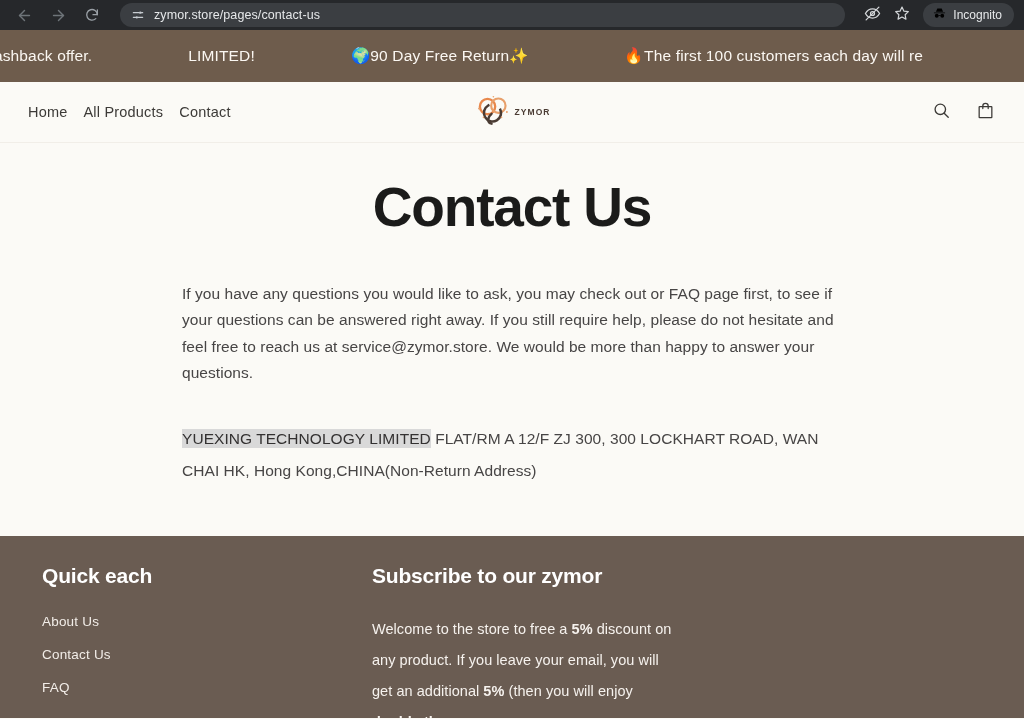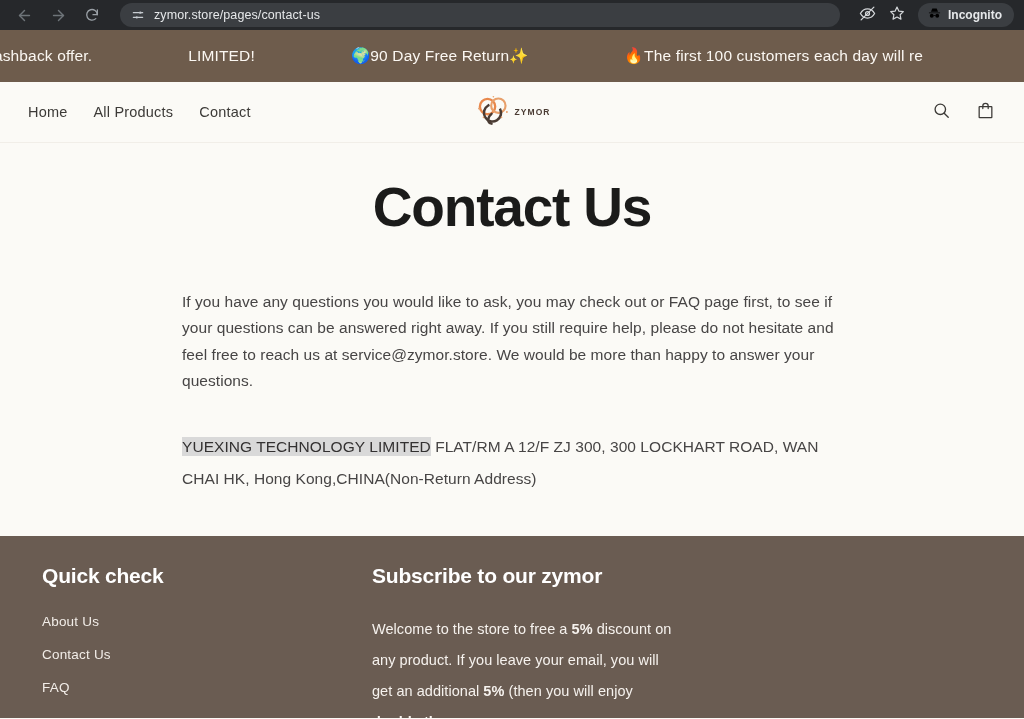--- a/index.html
+++ b/index.html
@@ -79,21 +79,20 @@
   }
   .incognito-pill {
     display: flex;
     align-items: center;
     gap: 6px;
     background: #3B3E42;
     border-radius: 13px;
     height: 24px;
     padding: 0 12px 0 9px;
     margin-left: 4px;
-    font-weight: bold;
   }
   .incognito-pill .label {
     color: #E6E8EA;
     font-size: 12px;
     white-space: nowrap;
   }
 
   
   .announcement-bar {
     height: 52px;
@@ -128,21 +127,21 @@
     background: #FBFAF6;
     display: flex;
     align-items: center;
     padding: 0 28px;
     position: relative;
     border-bottom: 1px solid #F1EEE8;
   }
   .main-nav {
     display: flex;
     align-items: flex-start;
-    gap: 26px;
+    gap: 16px;
     z-index: 2;
   }
   .nav-link {
     color: #3C3A37;
     font-size: 14.5px;
     letter-spacing: 0.2px;
     text-decoration: none;
     cursor: pointer;
     white-space: nowrap;
   }
@@ -187,21 +186,21 @@
   .page-title {
     text-align: center;
     font-size: 55px;
     font-weight: 800;
     letter-spacing: -1.2px;
     color: #1B1B1A;
     line-height: 1.05;
   }
   .content-block {
     width: 660px;
-    margin: 8px auto;
+    margin: 0 auto;
     padding-top: 44px;
   }
   .body-paragraph {
     font-size: 15.5px;
     line-height: 26.5px;
     color: #474545;
     letter-spacing: 0.05px;
   }
   .address-paragraph {
     font-size: 15.5px;
@@ -386,21 +385,21 @@
     <p class="body-paragraph">If you have any questions you would like to ask, you may check out or FAQ page first, to see if your questions can be answered right away. If you still require help, please do not hesitate and feel free to reach us at service@zymor.store. We would be more than happy to answer your questions.</p>
 
     <p class="address-paragraph">
       <span class="highlighted">YUEXING TECHNOLOGY LIMITED</span><span> FLAT/RM A 12/F ZJ 300, 300 LOCKHART ROAD, WAN CHAI HK, Hong Kong,CHINA(Non-Return Address)</span>
     </p>
   </div>
 </main>
 
 <footer class="site-footer">
   <div class="footer-col-links">
-    <div class="footer-heading">Quick check</div>
+    <div class="footer-heading">Quick each</div>
     <a class="footer-link">About Us</a>
     <a class="footer-link">Contact Us</a>
     <a class="footer-link">FAQ</a>
   </div>
 
   <div class="footer-col-subscribe">
     <div class="footer-heading">Subscribe to our zymor</div>
     <p class="footer-text"><span>Welcome to the store to free a </span><b>5%</b><span> discount on any product. If you leave your email, you will get an additional </span><b>5%</b><span> (then you will enjoy </span><b>double the</b></p>
   </div>
 </footer>

